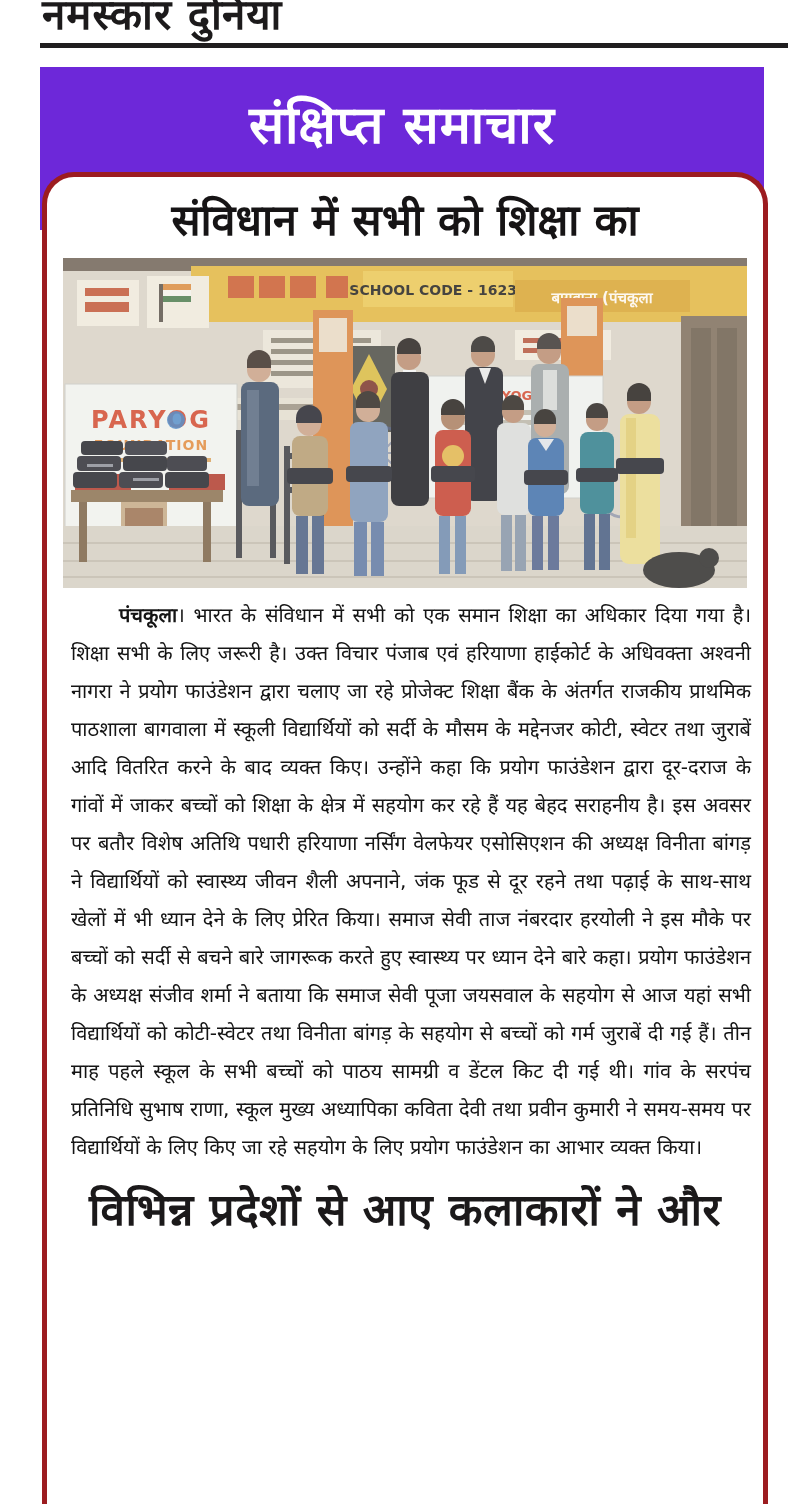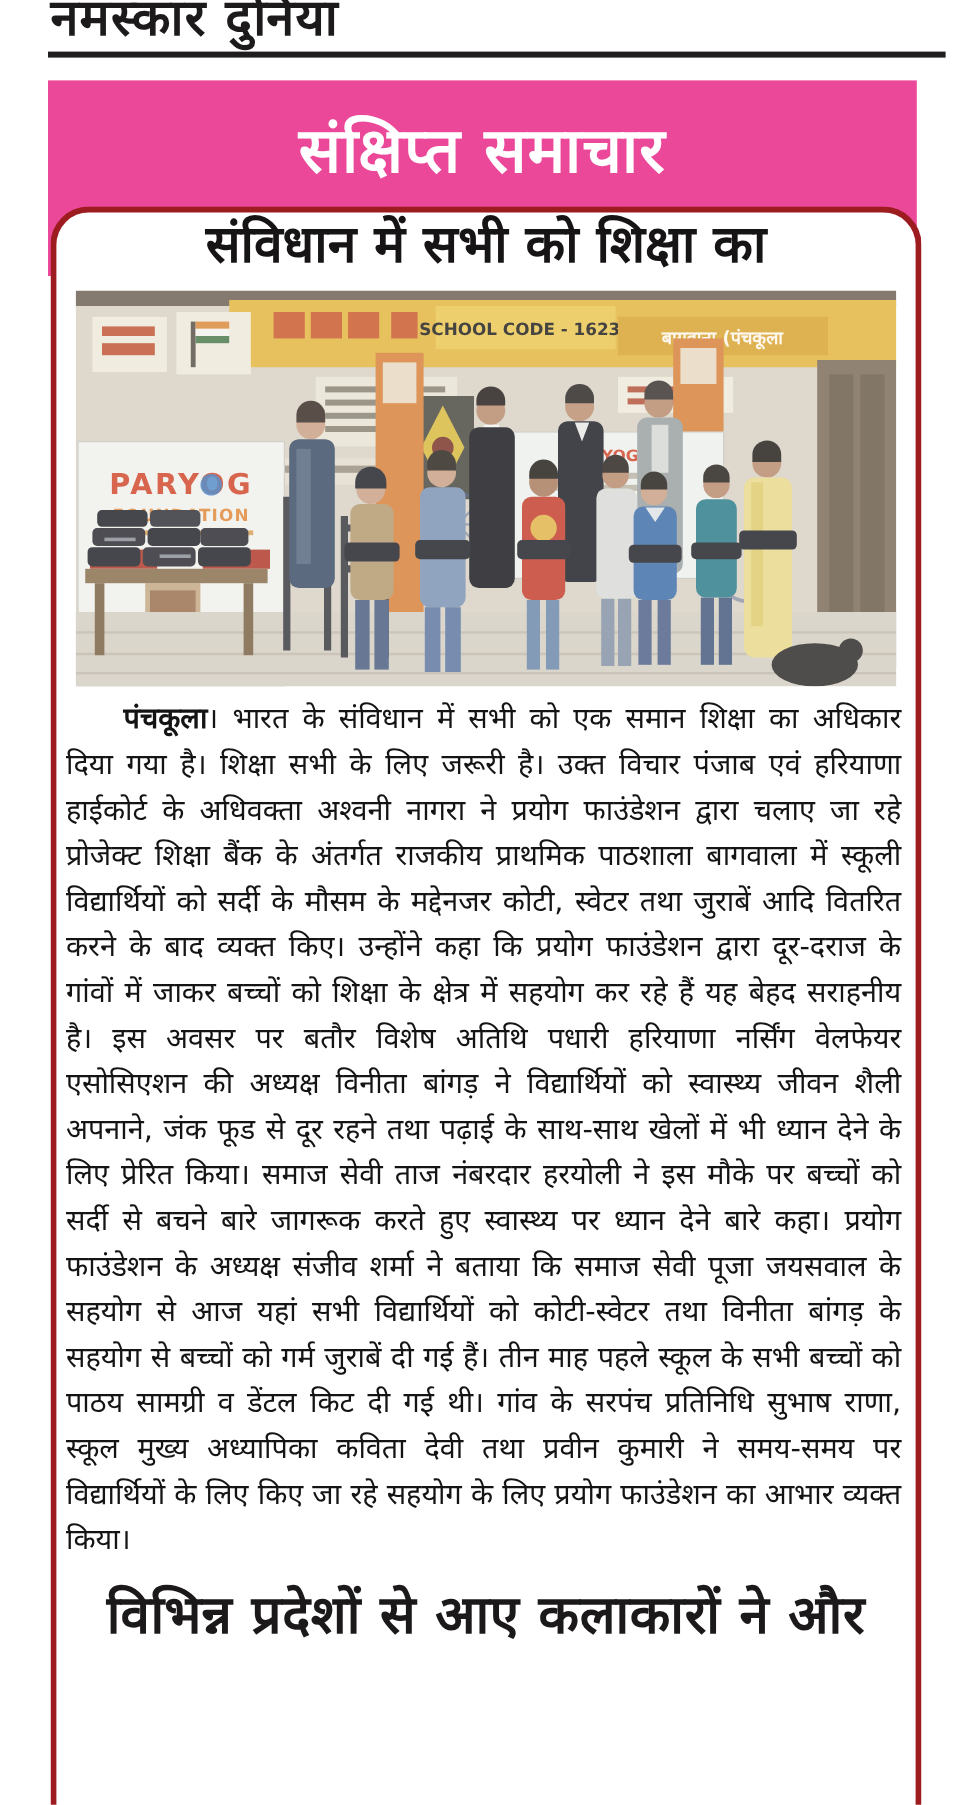--- a/index.html
+++ b/index.html
@@ -16,58 +16,58 @@
     position:absolute;left:42px;top:-16px;
     font-size:42px;font-weight:800;color:#1c1a1b;
     letter-spacing:1px;white-space:nowrap;
   }
   .top-rule{
     position:absolute;left:40px;top:43px;width:748px;height:5px;
     background:#201e1f;
   }
   .section-banner{
     position:absolute;left:40px;top:67px;width:724px;height:163px;
-    background:#ec4899;
+    background:#6d28d9;
     text-align:center;
   }
   .section-banner .banner-title{
     margin-top:20px;
     display:inline-block;
     font-size:52px;font-weight:800;color:#ffffff;
     letter-spacing:1px;
   }
   .article-card{
     position:absolute;left:42px;top:172px;width:726px;height:1370px;
     background:#ffffff;
     border:5px solid #9c1c20;
     border-bottom:none;
     border-radius:32px 32px 0 0;
     box-sizing:border-box;
     overflow:hidden;
   }
   .headline{
-    margin:0 8px 0 8px;
+    margin:16px 8px 0 8px;
     text-align:center;
     font-size:43px;font-weight:800;line-height:55px;
     color:#161415;
   }
   .photo-wrap{
     width:684px;height:330px;
     margin:10px auto 0 auto;
     overflow:hidden;
   }
   .photo-wrap svg{display:block;}
   .byline{
     margin-top:12px;
     text-align:center;
     font-size:25px;font-weight:700;color:#151515;
   }
   .body-text{
-    margin:8px 12px 0 8px;
-    font-size:24px;line-height:38px;
+    margin:8px 12px 0 24px;
+    font-size:20px;line-height:38px;
     text-align:justify;
     text-indent:48px;
     color:#141414;
   }
   .dateline{font-weight:800;}
   .next-headline{
     margin-top:12px;
     text-align:center;
     font-size:44px;font-weight:800;color:#1b191a;
     white-space:nowrap;

